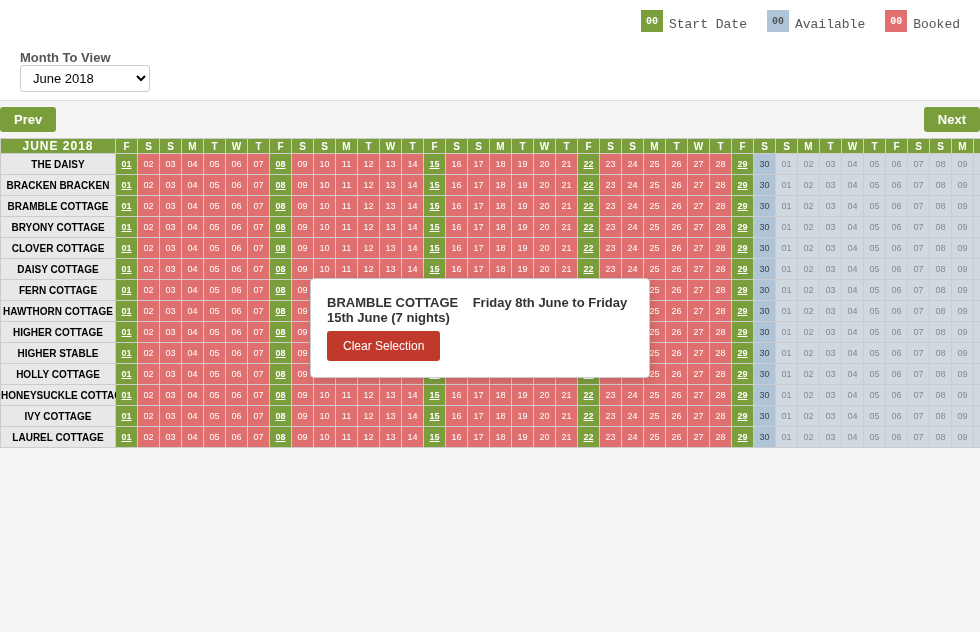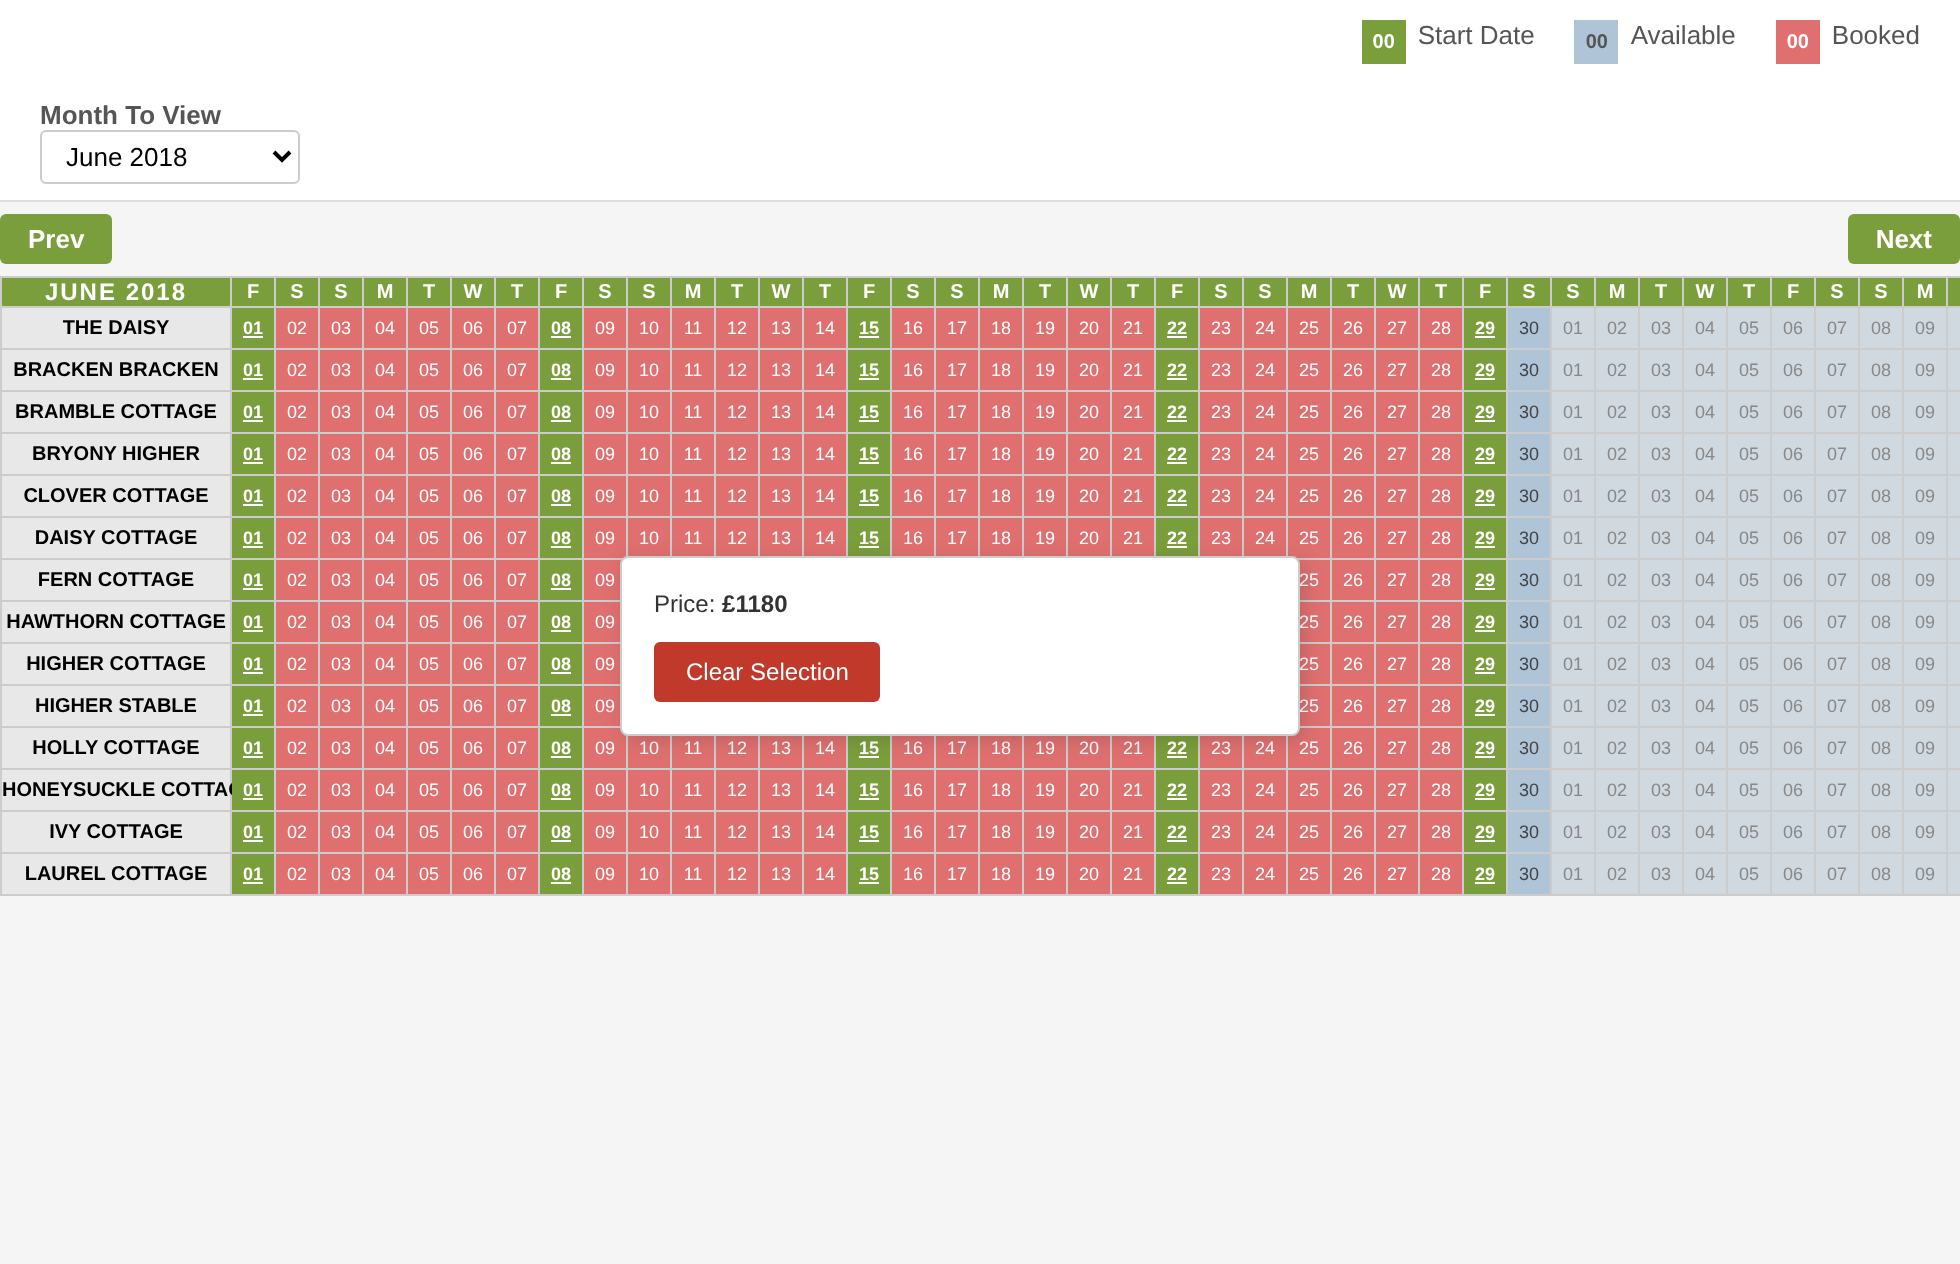--- a/index.html
+++ b/index.html
@@ -8,24 +8,25 @@
     .top-bar {
       display: flex;
       align-items: center;
       justify-content: flex-end;
       padding: 10px 20px;
       background: #fff;
       gap: 20px;
     }
     .legend-item {
       display: flex;
-      align-items: flex-start;
+      align-items: flex-end;
       gap: 6px;
       font-size: 13px;
       color: #555;
+      font-family: Liberation Mono, monospace;
     }
     .legend-box {
       width: 22px;
       height: 22px;
       display: flex;
       align-items: center;
       justify-content: center;
       font-size: 10px;
       font-weight: bold;
       color: #666;
@@ -375,21 +376,21 @@
           <td class="date-cell empty" style="height: 20px; line-height: 20px; font-size: 9px;">03</td>
           <td class="date-cell empty" style="height: 20px; line-height: 20px; font-size: 9px;">04</td>
           <td class="date-cell empty" style="height: 20px; line-height: 20px; font-size: 9px;">05</td>
           <td class="date-cell empty" style="height: 20px; line-height: 20px; font-size: 9px;">06</td>
           <td class="date-cell empty" style="height: 20px; line-height: 20px; font-size: 9px;">07</td>
           <td class="date-cell empty" style="height: 20px; line-height: 20px; font-size: 9px;">08</td>
           <td class="date-cell empty" style="height: 20px; line-height: 20px; font-size: 9px;">09</td>
           <td class="date-cell empty" style="height: 20px; line-height: 20px; font-size: 9px;">10</td>
         </tr>
         <tr class="row-stripe-even">
-          <td class="cottage-name-col">BRYONY HIGHER</td>
+          <td class="cottage-name-col">BRYONY COTTAGE</td>
           <td class="date-cell start-date" style="text-decoration: underline; font-weight: bold; height: 20px; line-height: 20px; font-size: 9px;">01</td>
           <td class="date-cell booked" style="height: 20px; line-height: 20px; font-size: 9px;">02</td>
           <td class="date-cell booked" style="height: 20px; line-height: 20px; font-size: 9px;">03</td>
           <td class="date-cell booked" style="height: 20px; line-height: 20px; font-size: 9px;">04</td>
           <td class="date-cell booked" style="height: 20px; line-height: 20px; font-size: 9px;">05</td>
           <td class="date-cell booked" style="height: 20px; line-height: 20px; font-size: 9px;">06</td>
           <td class="date-cell booked" style="position: relative; height: 20px; line-height: 20px; font-size: 9px;">07</td>
           <td class="date-cell start-date" style="text-decoration: underline; font-weight: bold; height: 20px; line-height: 20px; font-size: 9px;">08</td>
           <td class="date-cell booked" style="height: 20px; line-height: 20px; font-size: 9px;">09</td>
           <td class="date-cell booked" style="height: 20px; line-height: 20px; font-size: 9px;">10</td>
@@ -851,20 +852,21 @@
           <td class="date-cell empty" style="height: 20px; line-height: 20px; font-size: 9px;">06</td>
           <td class="date-cell empty" style="height: 20px; line-height: 20px; font-size: 9px;">07</td>
           <td class="date-cell empty" style="height: 20px; line-height: 20px; font-size: 9px;">08</td>
           <td class="date-cell empty" style="height: 20px; line-height: 20px; font-size: 9px;">09</td>
           <td class="date-cell empty" style="height: 20px; line-height: 20px; font-size: 9px;">10</td>
         </tr>
       </tbody>
   </table>
 
   <div class="popup-overlay">
-    <div class="popup-price">
-      <span>Price:</span> <strong>£1180</strong>
+    <div class="popup-title">
+      <span>BRAMBLE COTTAGE</span>&nbsp;&nbsp;&nbsp;
+      <span>Friday 8th June to Friday 15th June (7 nights)</span>
     </div>
     <div class="popup-buttons">
       <button class="btn-clear">Clear Selection</button>
     </div>
   </div>
 </div>
 
 </body></html>

